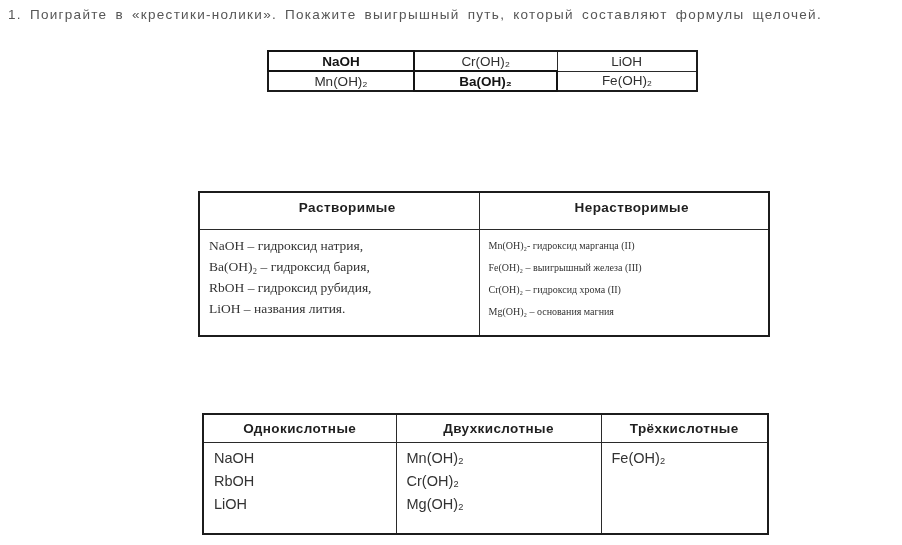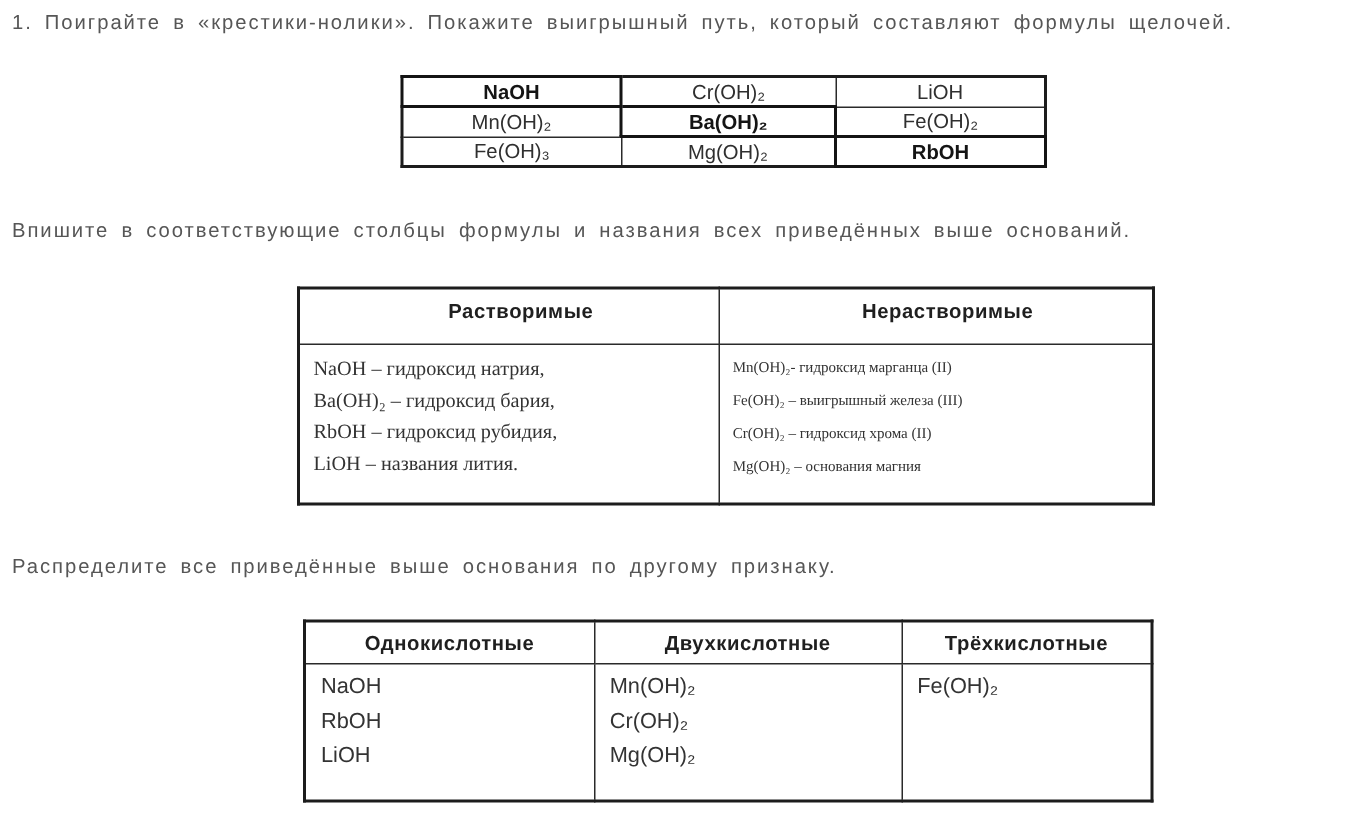--- a/index.html
+++ b/index.html
@@ -120,29 +120,23 @@
         <tr>
       <td class="win">NaOH</td>
       <td>Cr(OH)₂</td>
       <td>LiOH</td>
     </tr>
     <tr>
       <td>Mn(OH)₂</td>
       <td class="win">Ba(OH)₂</td>
       <td>Fe(OH)₂</td>
     </tr>
-    <tr>
-      <td>Fe(OH)₃</td>
-      <td>Mg(OH)₂</td>
-      <td class="win">RbOH</td>
-    </tr>
   </tbody>
     </table>
 
-  <p class="task-line" id="task2">Впишите в соответствующие столбцы формулы и названия всех приведённых выше оснований.</p>
 
   <table class="t2">
     <colgroup>
         <col style="width:280px">
         <col style="width:290px">
       </colgroup>
     <tbody>
         <tr>
       <th>Растворимые</th>
       <th>Нерастворимые</th>
@@ -157,21 +151,20 @@
       <td class="right-col">
         <div class="line">Mn(OH)₂- гидроксид марганца (II)</div>
         <div class="line">Fe(OH)₂ – выигрышный железа (III)</div>
         <div class="line">Cr(OH)₂ – гидроксид хрома (II)</div>
         <div class="line">Mg(OH)₂ – основания магния</div>
       </td>
     </tr>
   </tbody>
     </table>
 
-  <p class="task-line" id="task3">Распределите все приведённые выше основания по другому признаку.</p>
 
   <table class="t3">
     <colgroup>
         <col style="width:193px">
         <col style="width:205px">
         <col style="width:167px">
       </colgroup>
     <tbody>
         <tr>
       <th>Однокислотные</th>

